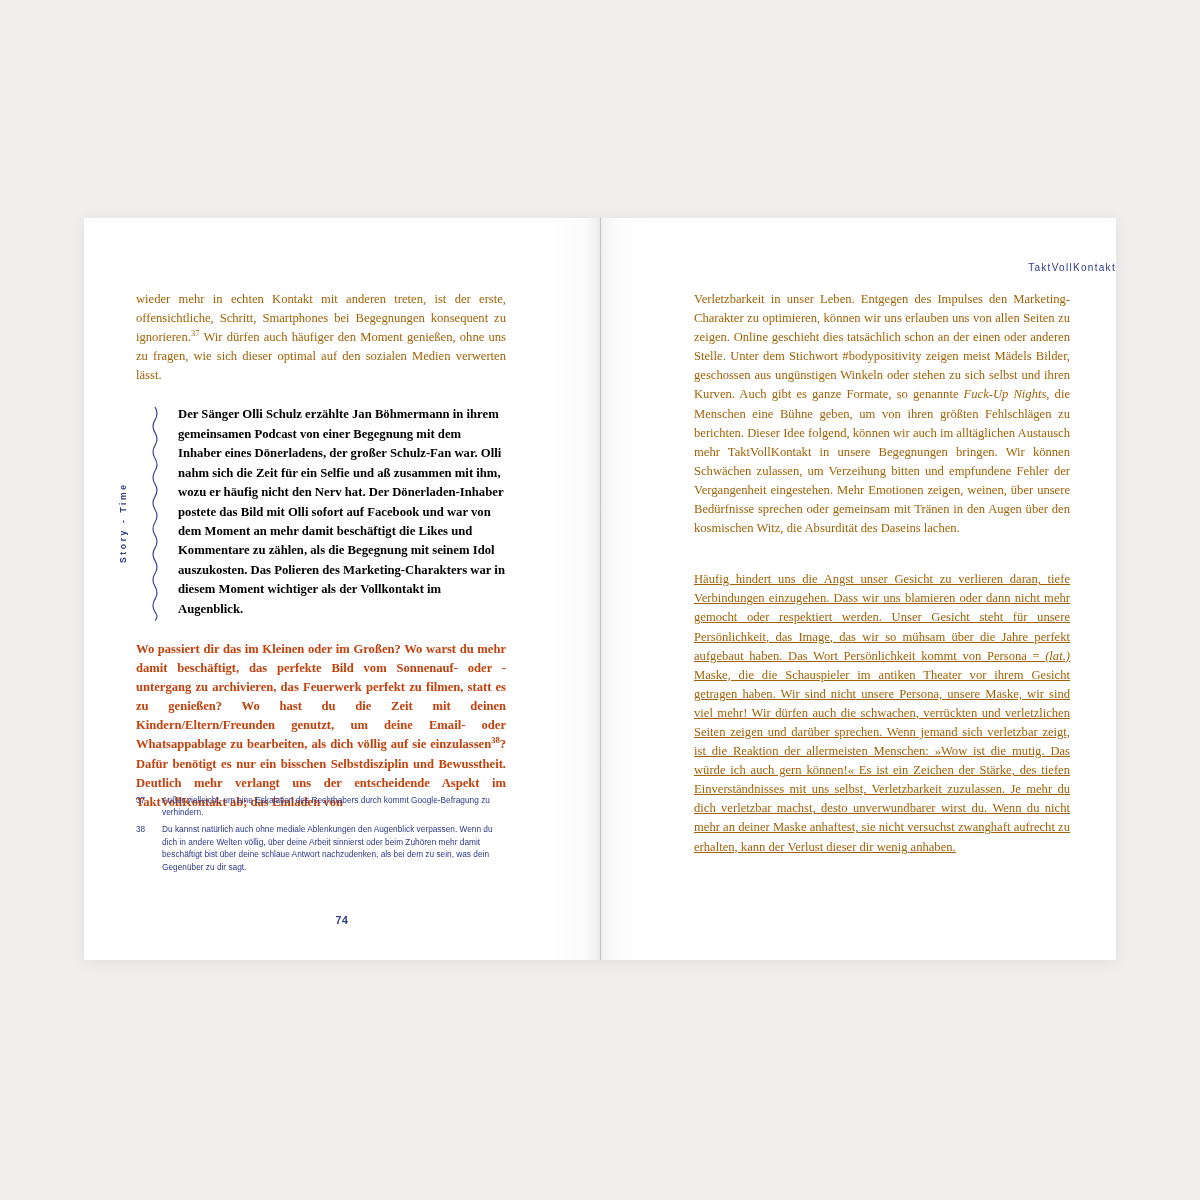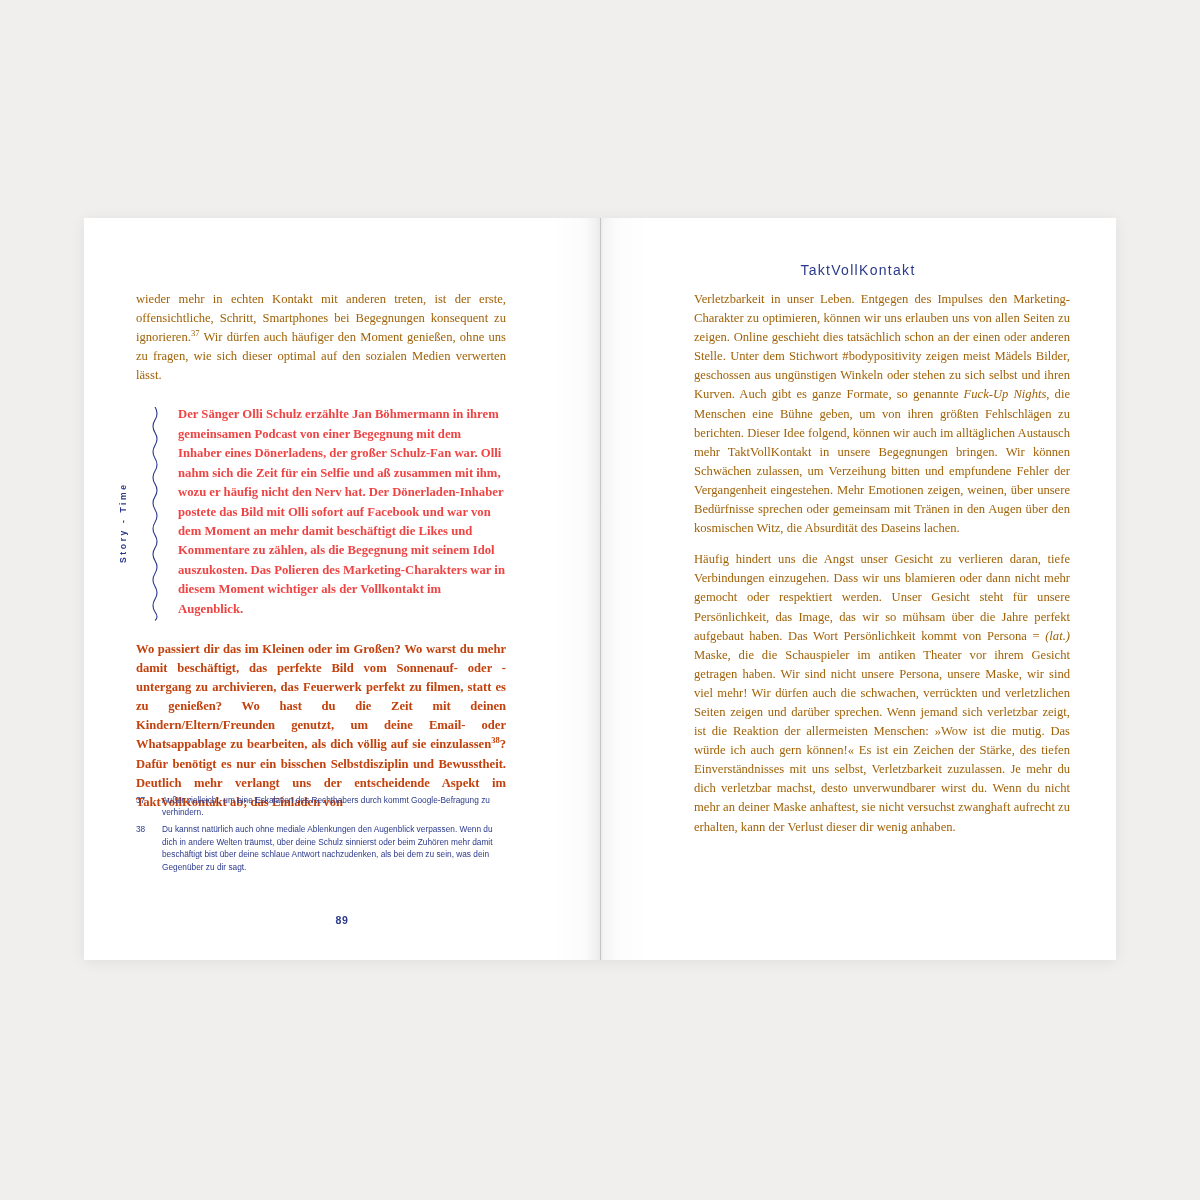--- a/index.html
+++ b/index.html
@@ -68,38 +68,38 @@
     font-family: "Liberation Serif", serif;
     font-size: 12.6px;
     line-height: 19.1px;
     color: #a16207;
     text-align: justify;
     -webkit-hyphens: none;
     hyphens: none;
   }
 
   .body-text p { margin: 0; }
-  .body-text p + p { margin-top: 12px; }
+  .body-text p + p { margin-top: 32px; text-decoration: underline; }
 
   
   .left-col {
     position: absolute;
     left: 52px;
     top: 72px;
     width: 370px;
   }
 
   .running-head {
     position: absolute;
     top: 44px;
     left: 0;
     width: 100%;
-    text-align: center;
-    font-family: "Liberation Sans", sans-serif;
-    font-size: 14px;
+    text-align: right;
+    font-family: "Liberation Sans", sans-serif;
+    font-size: 10px;
     letter-spacing: 1.3px;
     color: #2b3a8c;
   }
 
   .folio {
     position: absolute;
     bottom: 34px;
     left: 0;
     width: 100%;
     text-align: center;
@@ -141,21 +141,21 @@
     top: 2px;
     width: 10px;
     height: 100%;
   }
 
   .quote-text {
     font-family: "Liberation Serif", serif;
     font-weight: bold;
     font-size: 12.7px;
     line-height: 19.4px;
-    color: #ef4444;
+    color: #000000;
     text-align: left;
   }
 
   .quote-text p { margin: 0; }
 
   .prompt-text {
     font-family: "Liberation Serif", serif;
     font-weight: bold;
     font-size: 12.6px;
     line-height: 19.1px;
@@ -245,25 +245,25 @@
 
       </div>
 
       <div class="footnotes">
         <div class="fn">
           <div class="fn-num">37</div>
           <div class="fn-body">Außer vielleicht, um eine Eskalation des Rechthabers durch kommt Google-Befragung zu verhindern.</div>
         </div>
         <div class="fn">
           <div class="fn-num">38</div>
-          <div class="fn-body">Du kannst natürlich auch ohne mediale Ablenkungen den Augenblick verpassen. Wenn du dich in andere Welten träumst, über deine Schulz sinnierst oder beim Zuhören mehr damit beschäftigt bist über deine schlaue Antwort nachzudenken, als bei dem zu sein, was dein Gegenüber zu dir sagt.</div>
+          <div class="fn-body">Du kannst natürlich auch ohne mediale Ablenkungen den Augenblick verpassen. Wenn du dich in andere Welten völlig, über deine Arbeit sinnierst oder beim Zuhören mehr damit beschäftigt bist über deine schlaue Antwort nachzudenken, als bei dem zu sein, was dein Gegenüber zu dir sagt.</div>
         </div>
       </div>
 
-      <div class="folio">89</div>
+      <div class="folio">74</div>
     </div>
 
     <div class="page">
 
       <div class="running-head">TaktVollKontakt</div>
 
       <div class="right-col">
         <div class="body-text">
           <p>
             <span>Verletzbarkeit in unser Leben. Entgegen des Impulses den Marketing-Charakter zu optimieren, können wir uns erlauben uns von allen Seiten zu zeigen. Online geschieht dies tatsächlich schon an der einen oder anderen Stelle. Unter dem Stichwort #bodypositivity zeigen meist Mädels Bilder, geschossen aus ungünstigen Winkeln oder stehen zu sich selbst und ihren Kurven. Auch gibt es ganze Formate, so genannte </span><em>Fuck-Up Nights</em><span>, die Menschen eine Bühne geben, um von ihren größten Fehlschlägen zu berichten. Dieser Idee folgend, können wir auch im alltäglichen Austausch mehr TaktVollKontakt in unsere Begegnungen bringen. Wir können Schwächen zulassen, um Verzeihung bitten und empfundene Fehler der Vergangenheit eingestehen. Mehr Emotionen zeigen, weinen, über unsere Bedürfnisse sprechen oder gemeinsam mit Tränen in den Augen über den kosmischen Witz, die Absurdität des Daseins lachen.</span>

